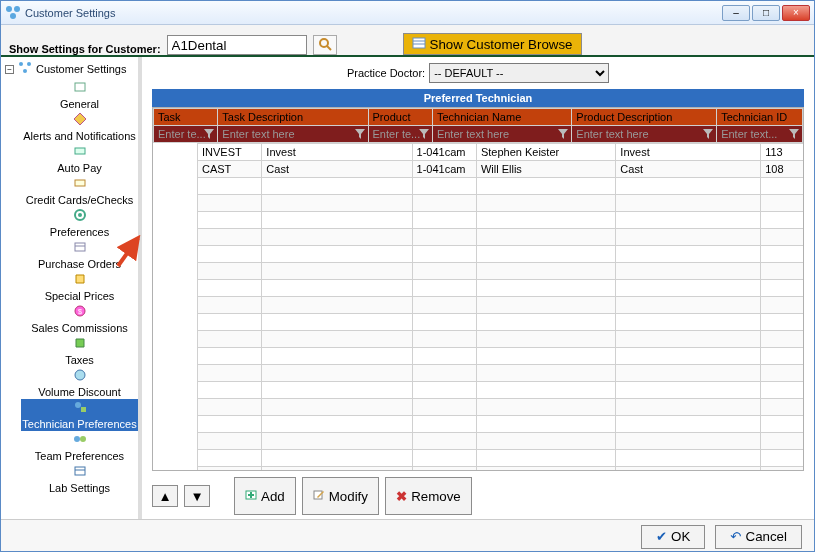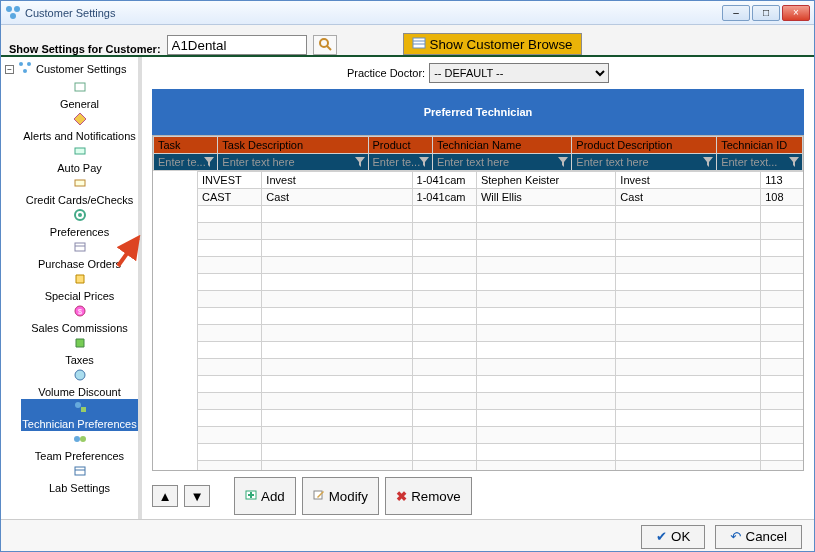--- a/index.html
+++ b/index.html
@@ -100,37 +100,37 @@
   .doctor-row {
     display:flex; align-items:center; justify-content:center;
     gap:4px; margin-bottom:6px;
   }
   .doctor-row select {
     width:180px; height:20px; border:1px solid #7a7a7a;
     font-size:11px;
   }
   .panel-title {
     background:#2f6ec0; color:#fff; text-align:center;
-    font-weight:bold; padding:16px 0;
+    font-weight:bold; padding:2px 0;
     border:1px solid #2f6ec0;
   }
   .grid-wrap {
     flex:1; min-height:0;
     display:flex; flex-direction:column;
     border:1px solid #b0b0b0;
     background:#fff;
   }
   table.grid { width:100%; border-collapse:collapse; table-layout:fixed; }
   table.grid th, table.grid td {
     border:1px solid #d0d0d0; padding:2px 4px; text-align:left;
     font-weight:normal; font-size:11px;
     overflow:hidden; text-overflow:ellipsis; white-space:nowrap;
   }
   table.grid th { background:#c2410c; }
-  tr.filter-row td { background:#0c4a6e; color:#999; position:relative; }
+  tr.filter-row td { background:#7f1d1d; color:#999; position:relative; }
   tr.filter-row .filter-icon {
     position:absolute; right:2px; top:2px;
     width:12px;height:12px;
   }
   .grid-body { flex:1; overflow:auto; }
   .grid-body table { border-top:none;margin-left:44px; }
   .grid-body tr:nth-child(even) td { background:#fafafa; }
   .btn-row {
     margin-top:6px; display:flex; align-items:center; gap:6px;
   }

